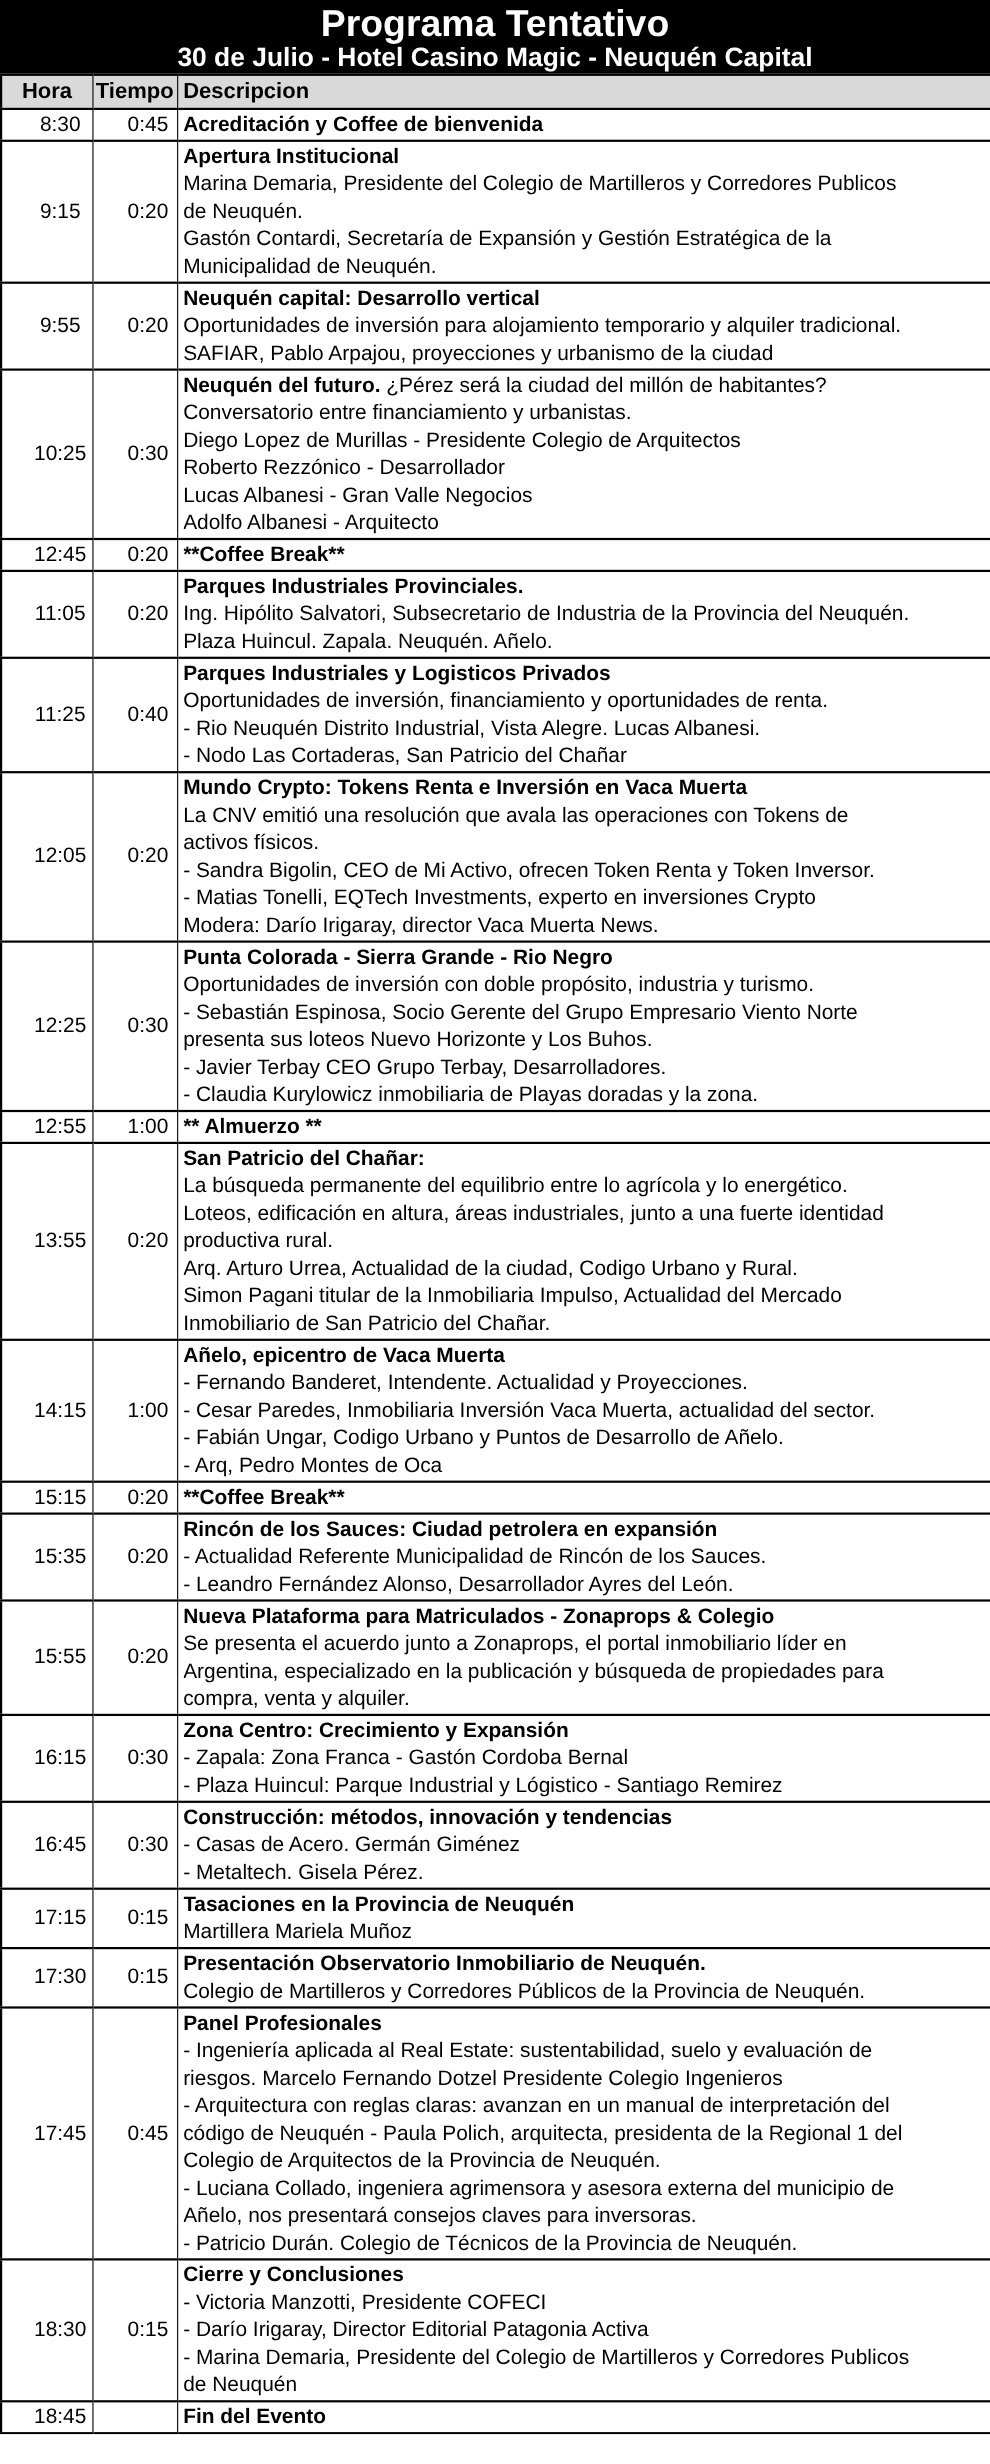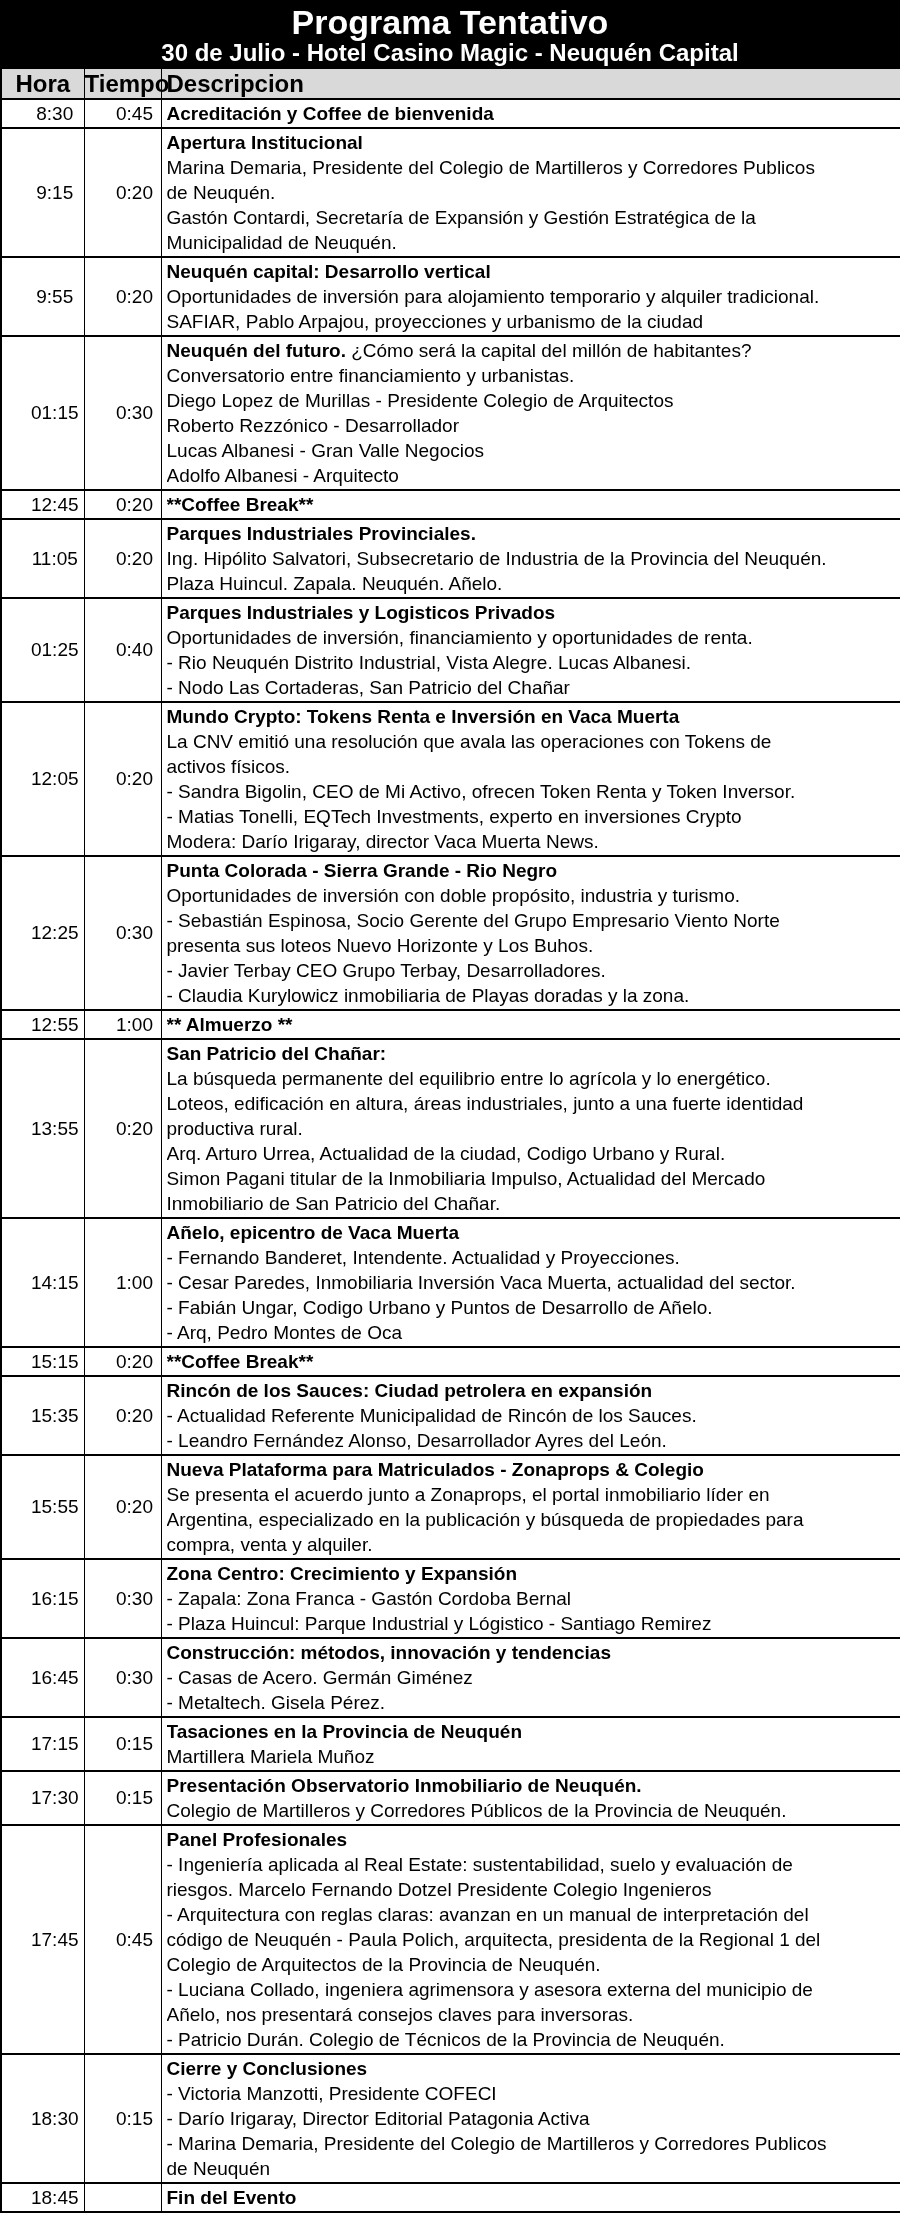--- a/index.html
+++ b/index.html
@@ -34,21 +34,21 @@
   col.c2 { width: 77px; }
   col.c3 { width: 740px; }
   th, td {
     border-left: 1px solid #000;
     border-right: 1px solid #000;
     border-top: 2px solid #000;
     border-bottom: 2px solid #000;
   }
   th {
     background: #d9d9d9;
-    font-size: 24px;
+    font-size: 20px;
     font-weight: bold;
     height: 29px;
     padding: 0;
     text-align: center;
   }
   th.c-desc { text-align: left; padding-left: 5px; }
   td { padding: 1px 0; vertical-align: middle; }
   td.hora, td.tiempo {
     text-align: center;
     font-size: 19px;
@@ -109,24 +109,24 @@
         <tr>
           <td class="hora">9:55</td>
           <td class="tiempo">0:20</td>
           <td class="desc">
             <div class="line"><span class="b">Neuquén capital: Desarrollo vertical</span></div>
             <div class="line"><span>Oportunidades de inversión para alojamiento temporario y alquiler tradicional.</span></div>
             <div class="line"><span>SAFIAR, Pablo Arpajou, proyecciones y urbanismo de la ciudad</span></div>
           </td>
         </tr>
         <tr>
-          <td class="hora">01:15</td>
+          <td class="hora">10:25</td>
           <td class="tiempo">0:30</td>
           <td class="desc">
-            <div class="line"><span class="b">Neuquén del futuro.</span><span> ¿Cómo será la capital del millón de habitantes?</span></div>
+            <div class="line"><span class="b">Neuquén del futuro.</span><span> ¿Pérez será la ciudad del millón de habitantes?</span></div>
             <div class="line"><span>Conversatorio entre financiamiento y urbanistas.</span></div>
             <div class="line"><span>Diego Lopez de Murillas - Presidente Colegio de Arquitectos</span></div>
             <div class="line"><span>Roberto Rezzónico - Desarrollador</span></div>
             <div class="line"><span>Lucas Albanesi - Gran Valle Negocios</span></div>
             <div class="line"><span>Adolfo Albanesi - Arquitecto</span></div>
           </td>
         </tr>
         <tr>
           <td class="hora">12:45</td>
           <td class="tiempo">0:20</td>
@@ -137,21 +137,21 @@
         <tr>
           <td class="hora">11:05</td>
           <td class="tiempo">0:20</td>
           <td class="desc">
             <div class="line"><span class="b">Parques Industriales Provinciales.</span></div>
             <div class="line"><span>Ing. Hipólito Salvatori, Subsecretario de Industria de la Provincia del Neuquén.</span></div>
             <div class="line"><span>Plaza Huincul. Zapala. Neuquén. Añelo.</span></div>
           </td>
         </tr>
         <tr>
-          <td class="hora">01:25</td>
+          <td class="hora">11:25</td>
           <td class="tiempo">0:40</td>
           <td class="desc">
             <div class="line"><span class="b">Parques Industriales y Logisticos Privados</span></div>
             <div class="line"><span>Oportunidades de inversión, financiamiento y oportunidades de renta.</span></div>
             <div class="line"><span>- Rio Neuquén Distrito Industrial, Vista Alegre. Lucas Albanesi.</span></div>
             <div class="line"><span>- Nodo Las Cortaderas, San Patricio del Chañar</span></div>
           </td>
         </tr>
         <tr>
           <td class="hora">12:05</td>

